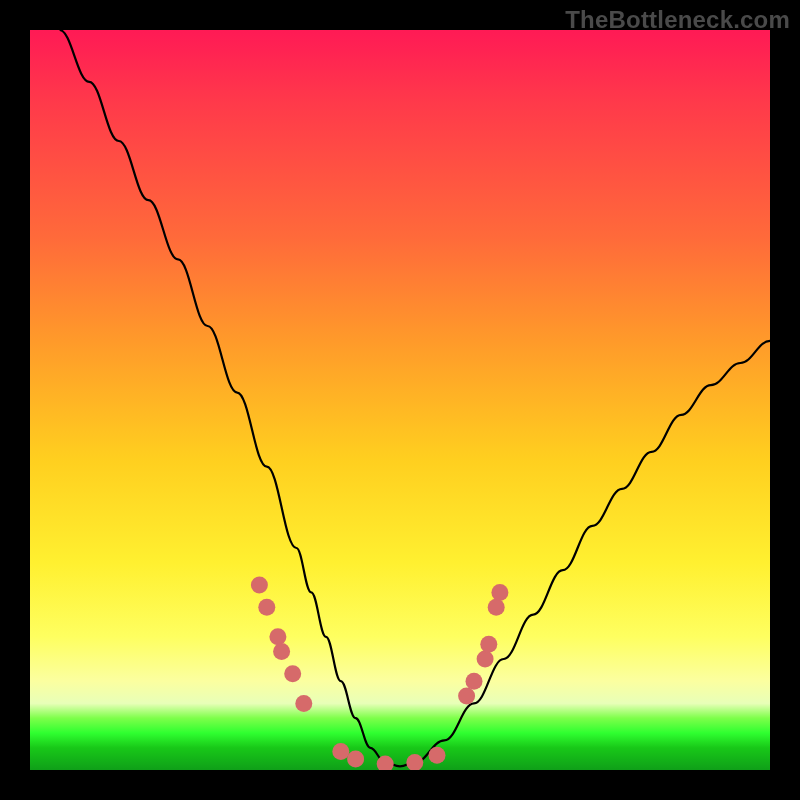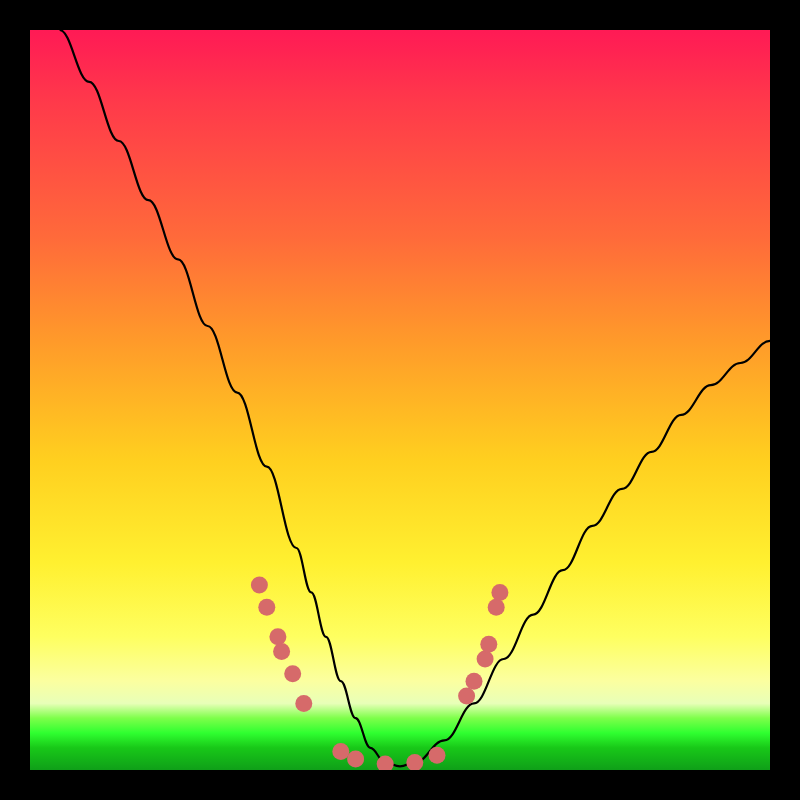--- a/index.html
+++ b/index.html
@@ -71,20 +71,21 @@
   }
   .dot {
     fill: #d66a6a;
     stroke: none;
   }
 </style>
 </head>
 <body>
 
 <div class="frame">
+  <div class="attribution">TheBottleneck.com</div>
 
   <div class="plot-area">
     <div class="gradient"></div>
     <svg class="overlay" viewBox="0 0 740 740" preserveAspectRatio="none">
       <path id="curve-path" class="curve" d="M 29.60 0.00 C 41.44 0.00, 47.36 51.80, 59.20 51.80 C 71.04 51.80, 76.96 111.00, 88.80 111.00 C 100.64 111.00, 106.56 170.20, 118.40 170.20 C 130.24 170.20, 136.16 229.40, 148.00 229.40 C 159.84 229.40, 165.76 296.00, 177.60 296.00 C 189.44 296.00, 195.36 362.60, 207.20 362.60 C 219.04 362.60, 224.96 436.60, 236.80 436.60 C 248.64 436.60, 254.56 518.00, 266.40 518.00 C 272.32 518.00, 275.28 562.40, 281.20 562.40 C 287.12 562.40, 290.08 606.80, 296.00 606.80 C 301.92 606.80, 304.88 651.20, 310.80 651.20 C 316.72 651.20, 319.68 688.20, 325.60 688.20 C 331.52 688.20, 334.48 717.80, 340.40 717.80 C 346.32 717.80, 349.28 732.60, 355.20 732.60 C 361.12 732.60, 364.08 736.30, 370.00 736.30 C 375.92 736.30, 378.88 732.60, 384.80 732.60 C 396.64 732.60, 402.56 710.40, 414.40 710.40 C 426.24 710.40, 432.16 673.40, 444.00 673.40 C 455.84 673.40, 461.76 629.00, 473.60 629.00 C 485.44 629.00, 491.36 584.60, 503.20 584.60 C 515.04 584.60, 520.96 540.20, 532.80 540.20 C 544.64 540.20, 550.56 495.80, 562.40 495.80 C 574.24 495.80, 580.16 458.80, 592.00 458.80 C 603.84 458.80, 609.76 421.80, 621.60 421.80 C 633.44 421.80, 639.36 384.80, 651.20 384.80 C 663.04 384.80, 668.96 355.20, 680.80 355.20 C 692.64 355.20, 698.56 333.00, 710.40 333.00 C 722.24 333.00, 728.16 310.80, 740.00 310.80"></path>
       <g id="marker-layer">
           <circle class="dot" cx="229.40" cy="555.00" r="8.5"></circle>
           <circle class="dot" cx="236.80" cy="577.20" r="8.5"></circle>
           <circle class="dot" cx="247.90" cy="606.80" r="8.5"></circle>
           <circle class="dot" cx="251.60" cy="621.60" r="8.5"></circle>

